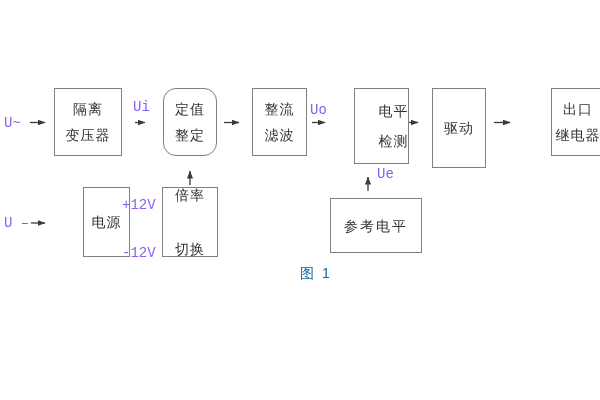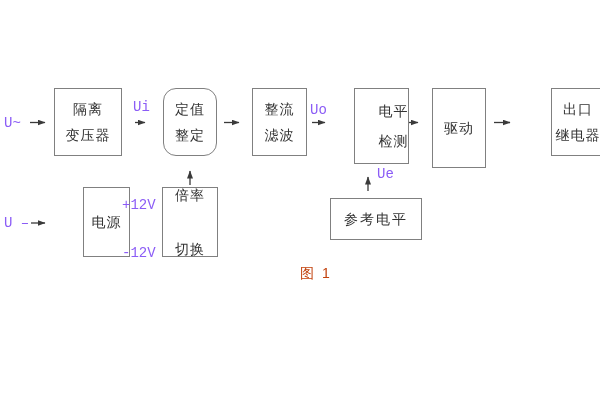--- a/index.html
+++ b/index.html
@@ -10,33 +10,33 @@
   .blk{
     position:absolute;box-sizing:border-box;border:1px solid #808080;background:#fff;
     display:flex;flex-direction:column;align-items:center;justify-content:space-evenly;
     font-size:14px;color:#333;letter-spacing:1px;text-align:center;
   }
   .blk.single{justify-content:center;}
   .blk span{line-height:1;white-space:nowrap;}
   .lbl{
     position:absolute;font-size:14px;color:#8b5cf6;line-height:1;white-space:nowrap;font-family:Liberation Mono, monospace;
   }
-  .caption{position:absolute;font-size:14px;color:#c2410c;letter-spacing:2px;}
+  .caption{position:absolute;font-size:14px;color:#0369a1;letter-spacing:2px;}
   svg.wires{position:absolute;left:0;top:0;pointer-events:none;}
 
   
   #b-isolation{left:54px;top:88px;width:68px;height:68px;}
   #b-setting{left:163px;top:88px;width:54px;height:68px;border-radius:13px;}
   #b-rectifier{left:252px;top:88px;width:55px;height:68px;}
   #b-level{left:354px;top:88px;width:55px;height:76px;padding-left:24px;}
   #b-drive{left:432px;top:88px;width:54px;height:80px;text-align:center;}
   #b-relay{left:523px;top:88px;width:54px;height:68px;margin-left:28px;}
   #b-power{left:55px;top:187px;width:47px;height:70px;margin-left:28px;}
   #b-ratio{left:162px;top:187px;width:56px;height:70px;justify-content:space-between;}
-  #b-reference{left:330px;top:198px;width:92px;height:42px;letter-spacing:2px;}
+  #b-reference{left:330px;top:198px;width:92px;height:55px;letter-spacing:2px;}
 
   
   #l-uac{left:4px;top:116px;}
   #l-udc{left:4px;top:216px;}
   #l-ui{left:133px;top:100px;}
   #l-uo{left:310px;top:103px;}
   #l-ue{left:377px;top:167px;}
   #l-p12{left:122px;top:198px;text-align:right;}
   #l-m12{left:122px;top:246px;}
   #l-caption{left:300px;top:265px;}

